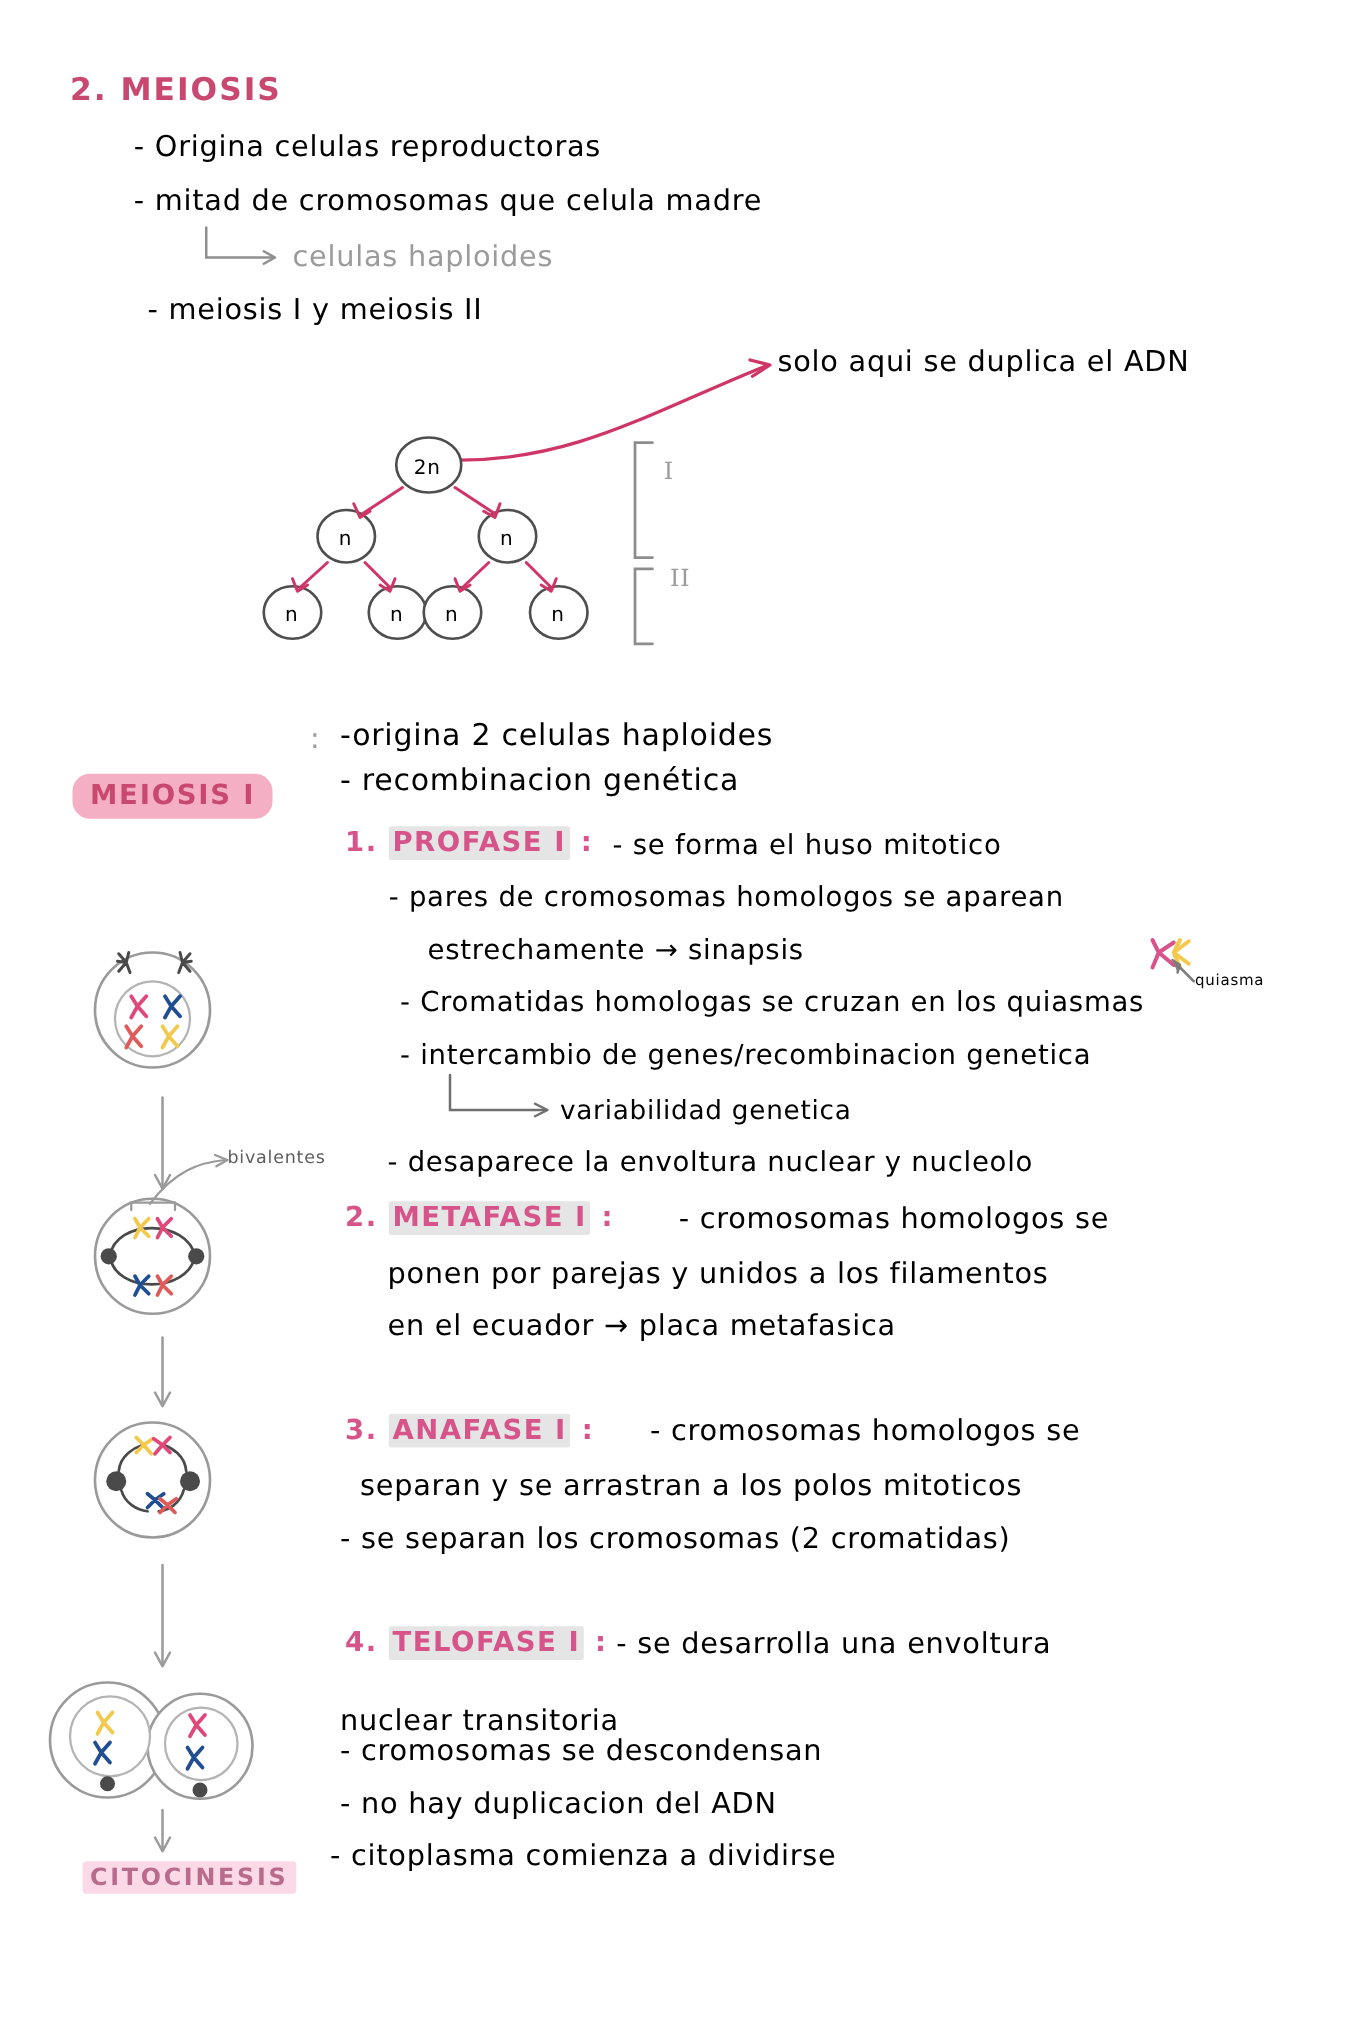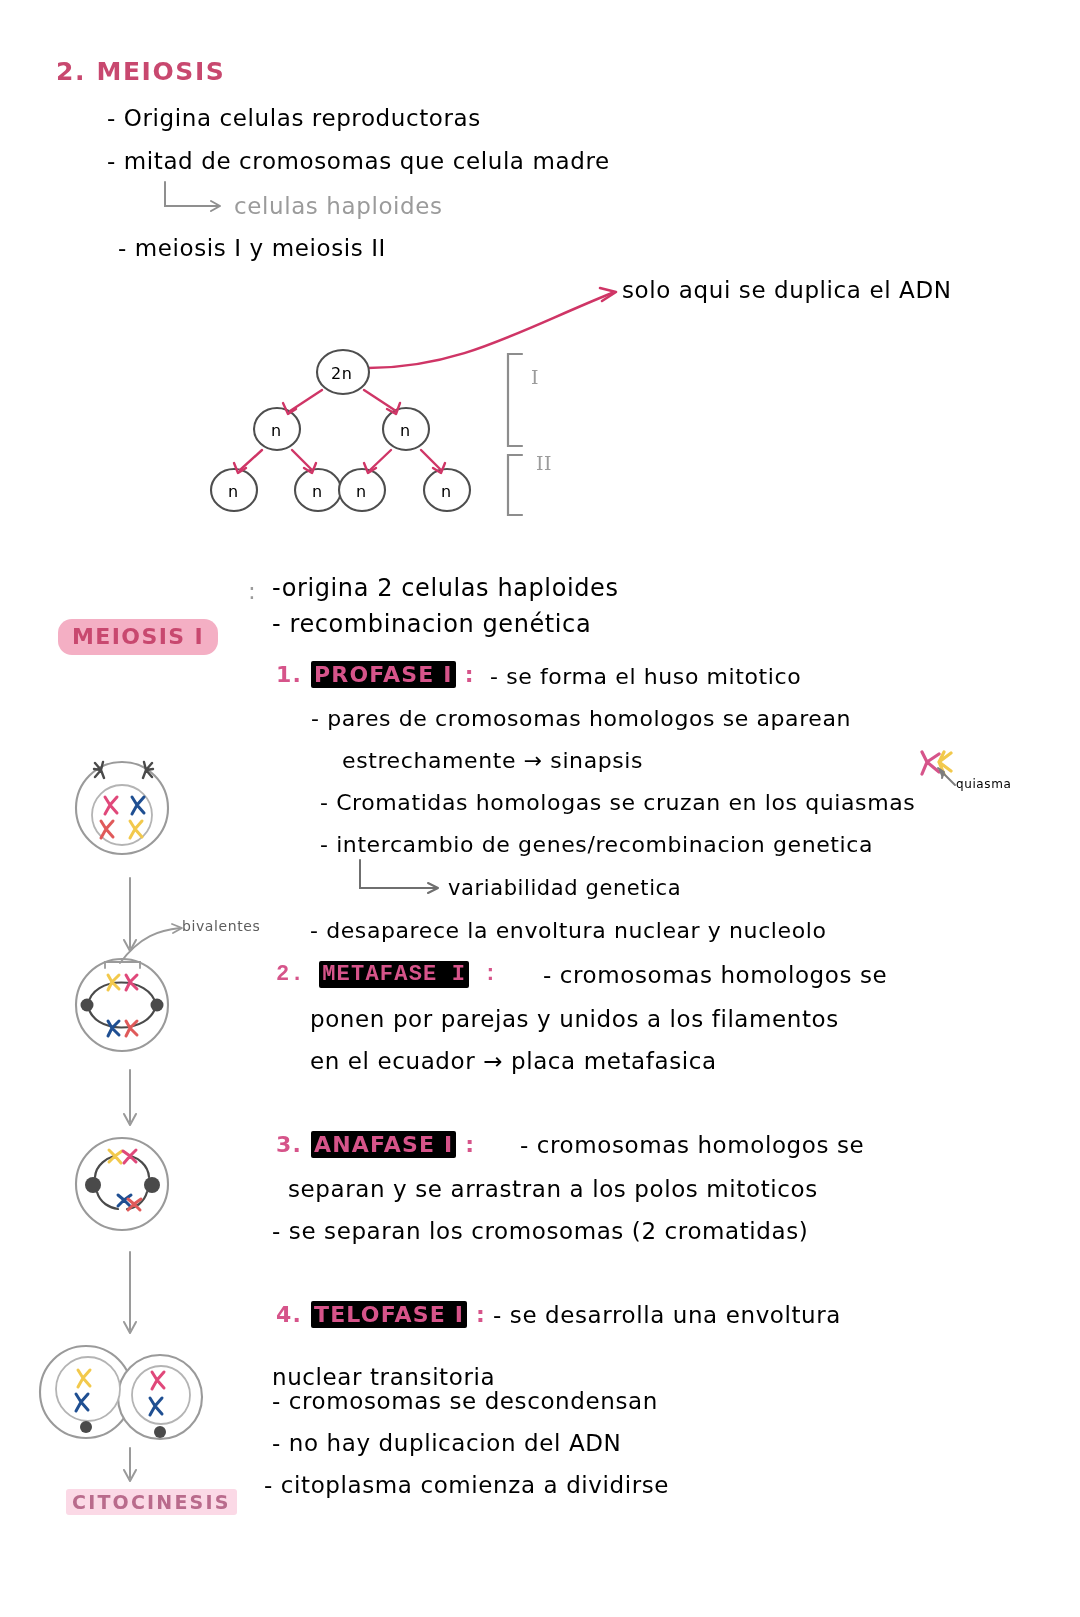--- a/index.html
+++ b/index.html
@@ -75,21 +75,21 @@
   .phase {
     position: absolute;
     font-size: 22px;
     font-weight: 700;
     letter-spacing: 1.2px;
     color: #d6548a;
     white-space: nowrap;
   }
   .phase .num { color: #d6548a; }
   .phase .hlbox {
-    background: #000000;
+    background: #e5e5e5;
     padding: 1px 3px;
     border-radius: 2px;
   }
   .cito {
     position: absolute;
     left: 66px;
     top: 1489px;
     font-size: 19px;
     font-weight: 600;
     letter-spacing: 2.2px;
@@ -210,21 +210,21 @@
       <path d="M922,752 L927,762 L922,774 M927,762 L939,754 M927,762 L939,772" stroke="#d6548a"></path>
       <path d="M944,752 L939,762 L944,774 M939,762 L951,753 M939,762 L951,771" stroke="#f2c94c"></path>
     </g>
     <g stroke="#7d7d7d" stroke-width="2" fill="none" stroke-linecap="round">
       <path d="M955,785 L940,770"></path>
       <path d="M938,768 L944,772 L942,778" stroke-linejoin="round" fill="#7d7d7d"></path>
     </g>
   </svg>
   <div class="hw t11" style="left:956px; top:777px; font-size:12px;">quiasma</div>
 
-  <div class="phase" style="left:276px; top:962px;font-family:Liberation Mono, monospace;">
+  <div class="phase" style="left:276px; top:962px;">
     <span class="num">2.</span>
     <span class="hlbox">METAFASE I</span>
     <span>:</span>
   </div>
   <div class="hw t23" style="left:543px; top:962px;">- cromosomas  homologos  se</div>
   <div class="hw t23" style="left:310px; top:1006px;">ponen por parejas y unidos a los filamentos</div>
   <div class="hw t23" style="left:310px; top:1048px;">en el ecuador → placa metafasica</div>
 
   <div class="phase" style="left:276px; top:1132px;">
     <span class="num">3.</span>

